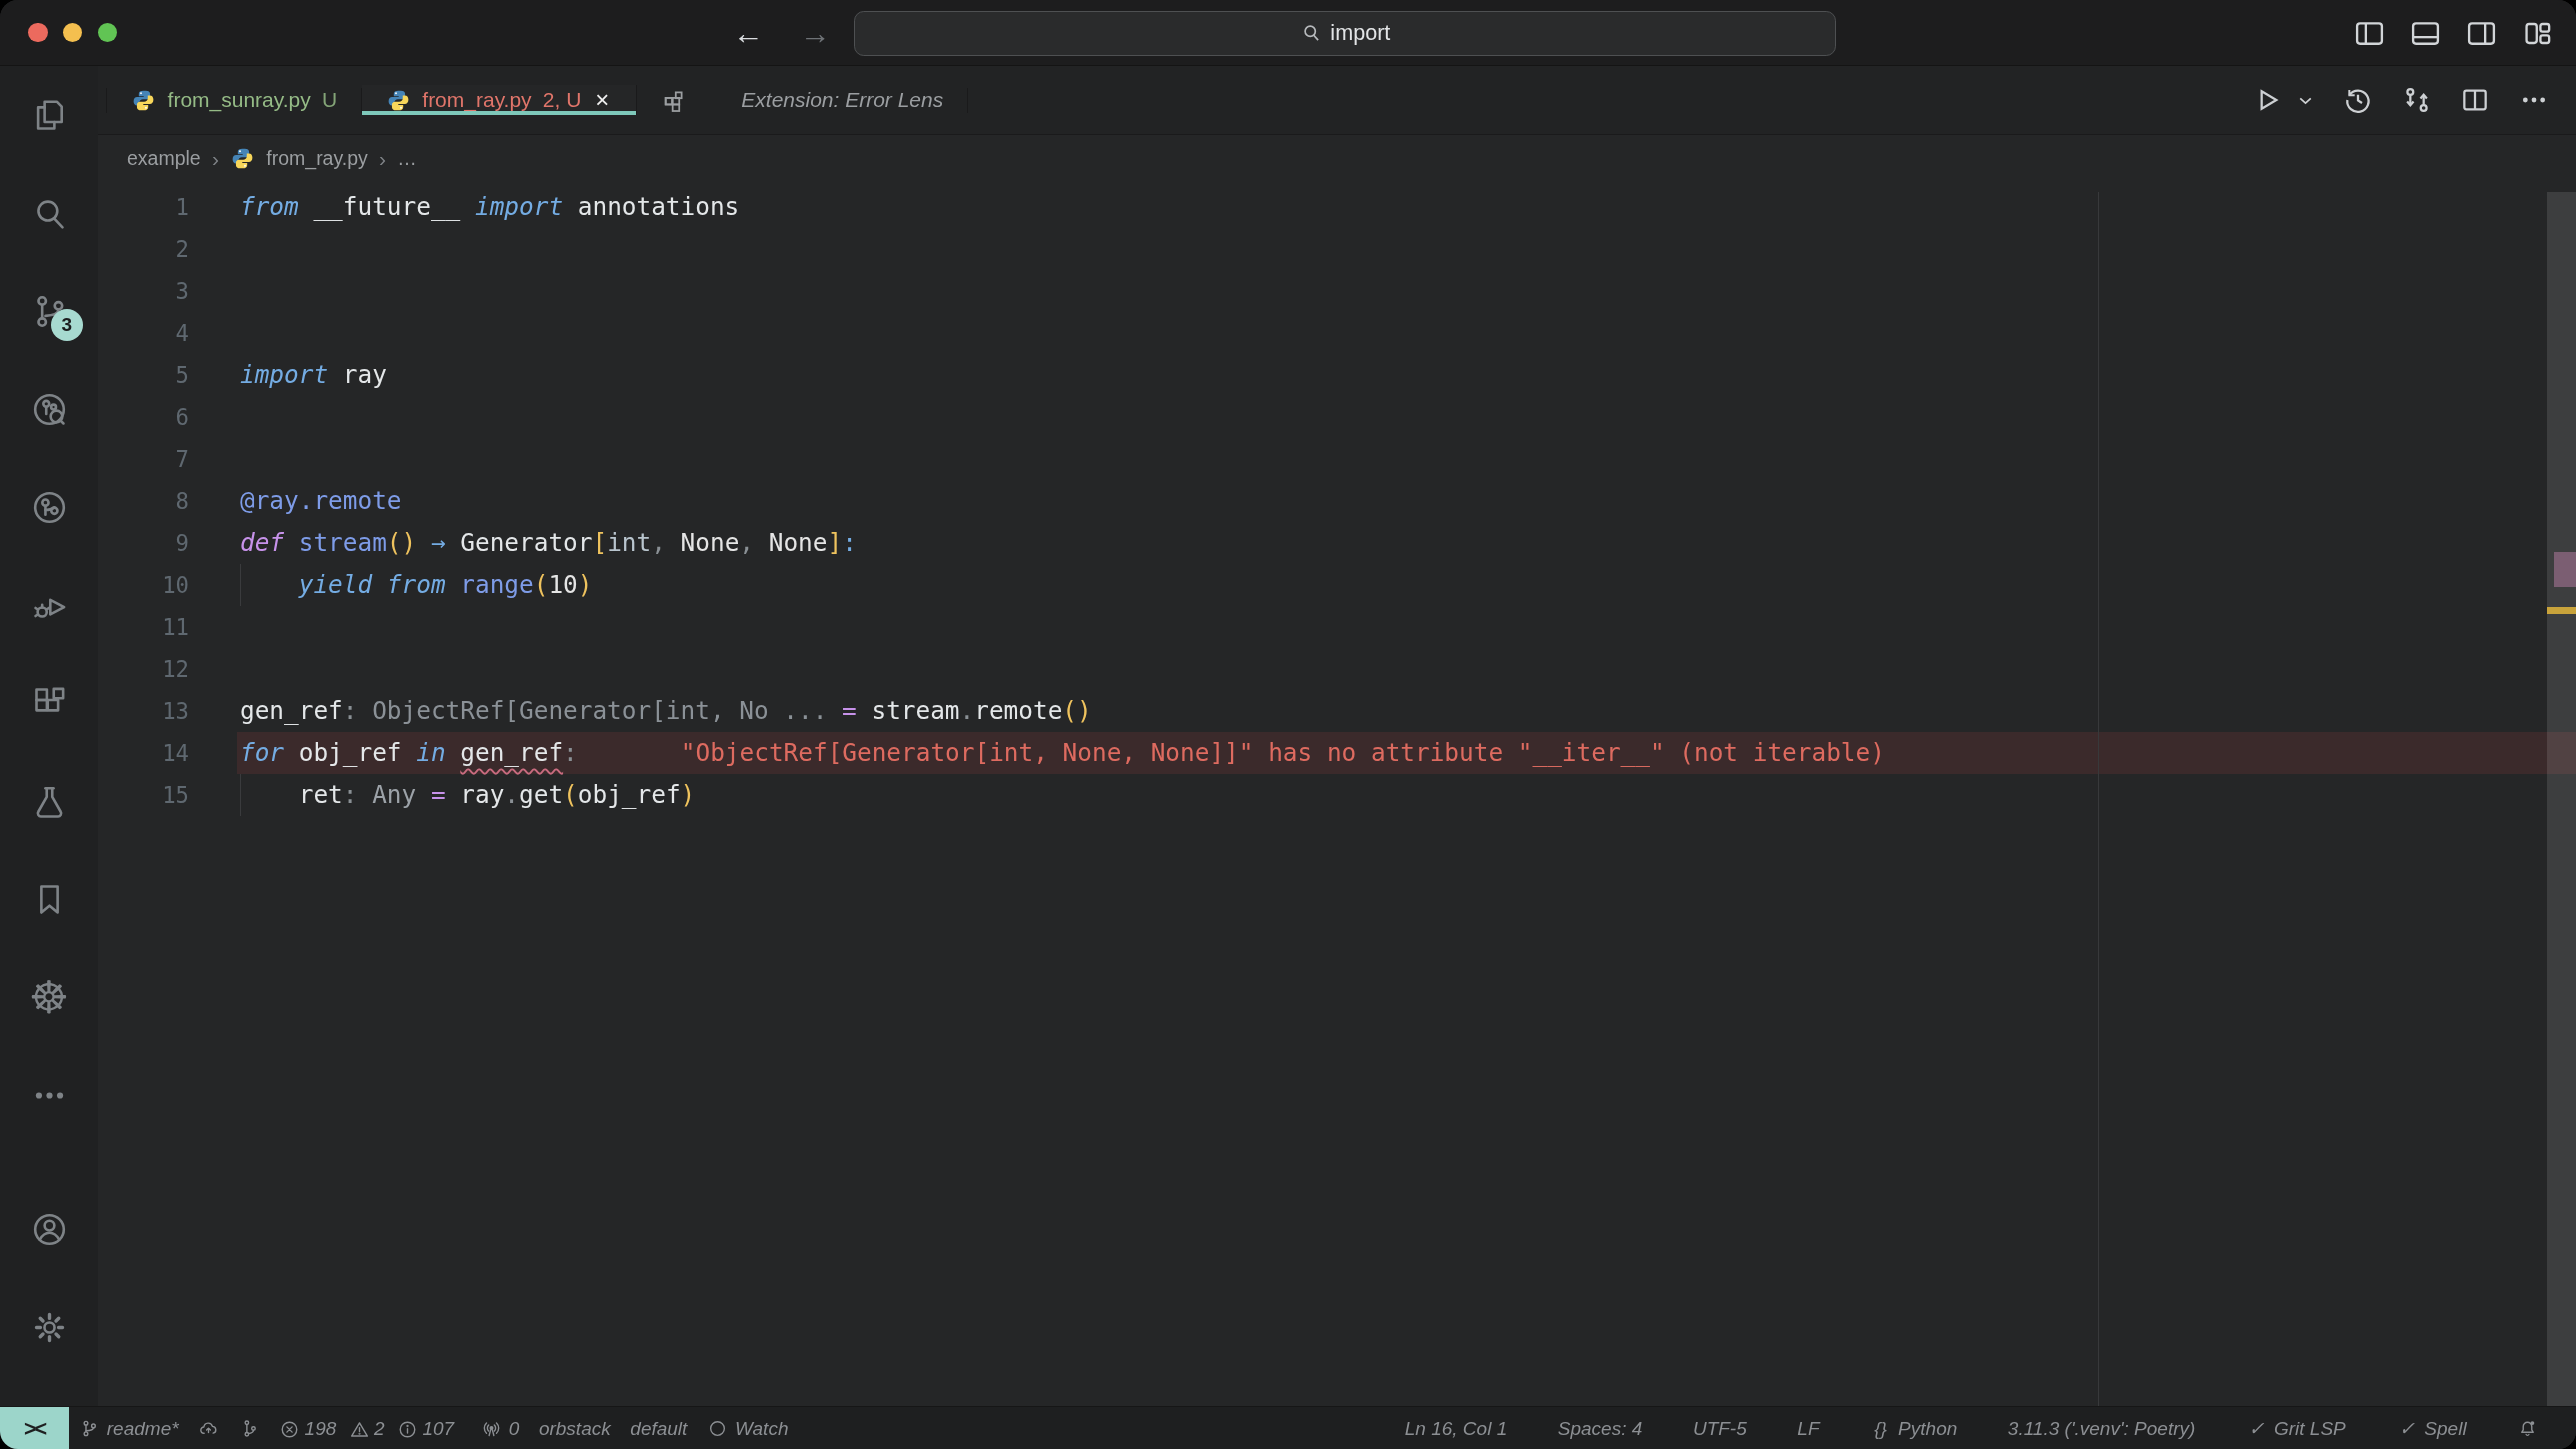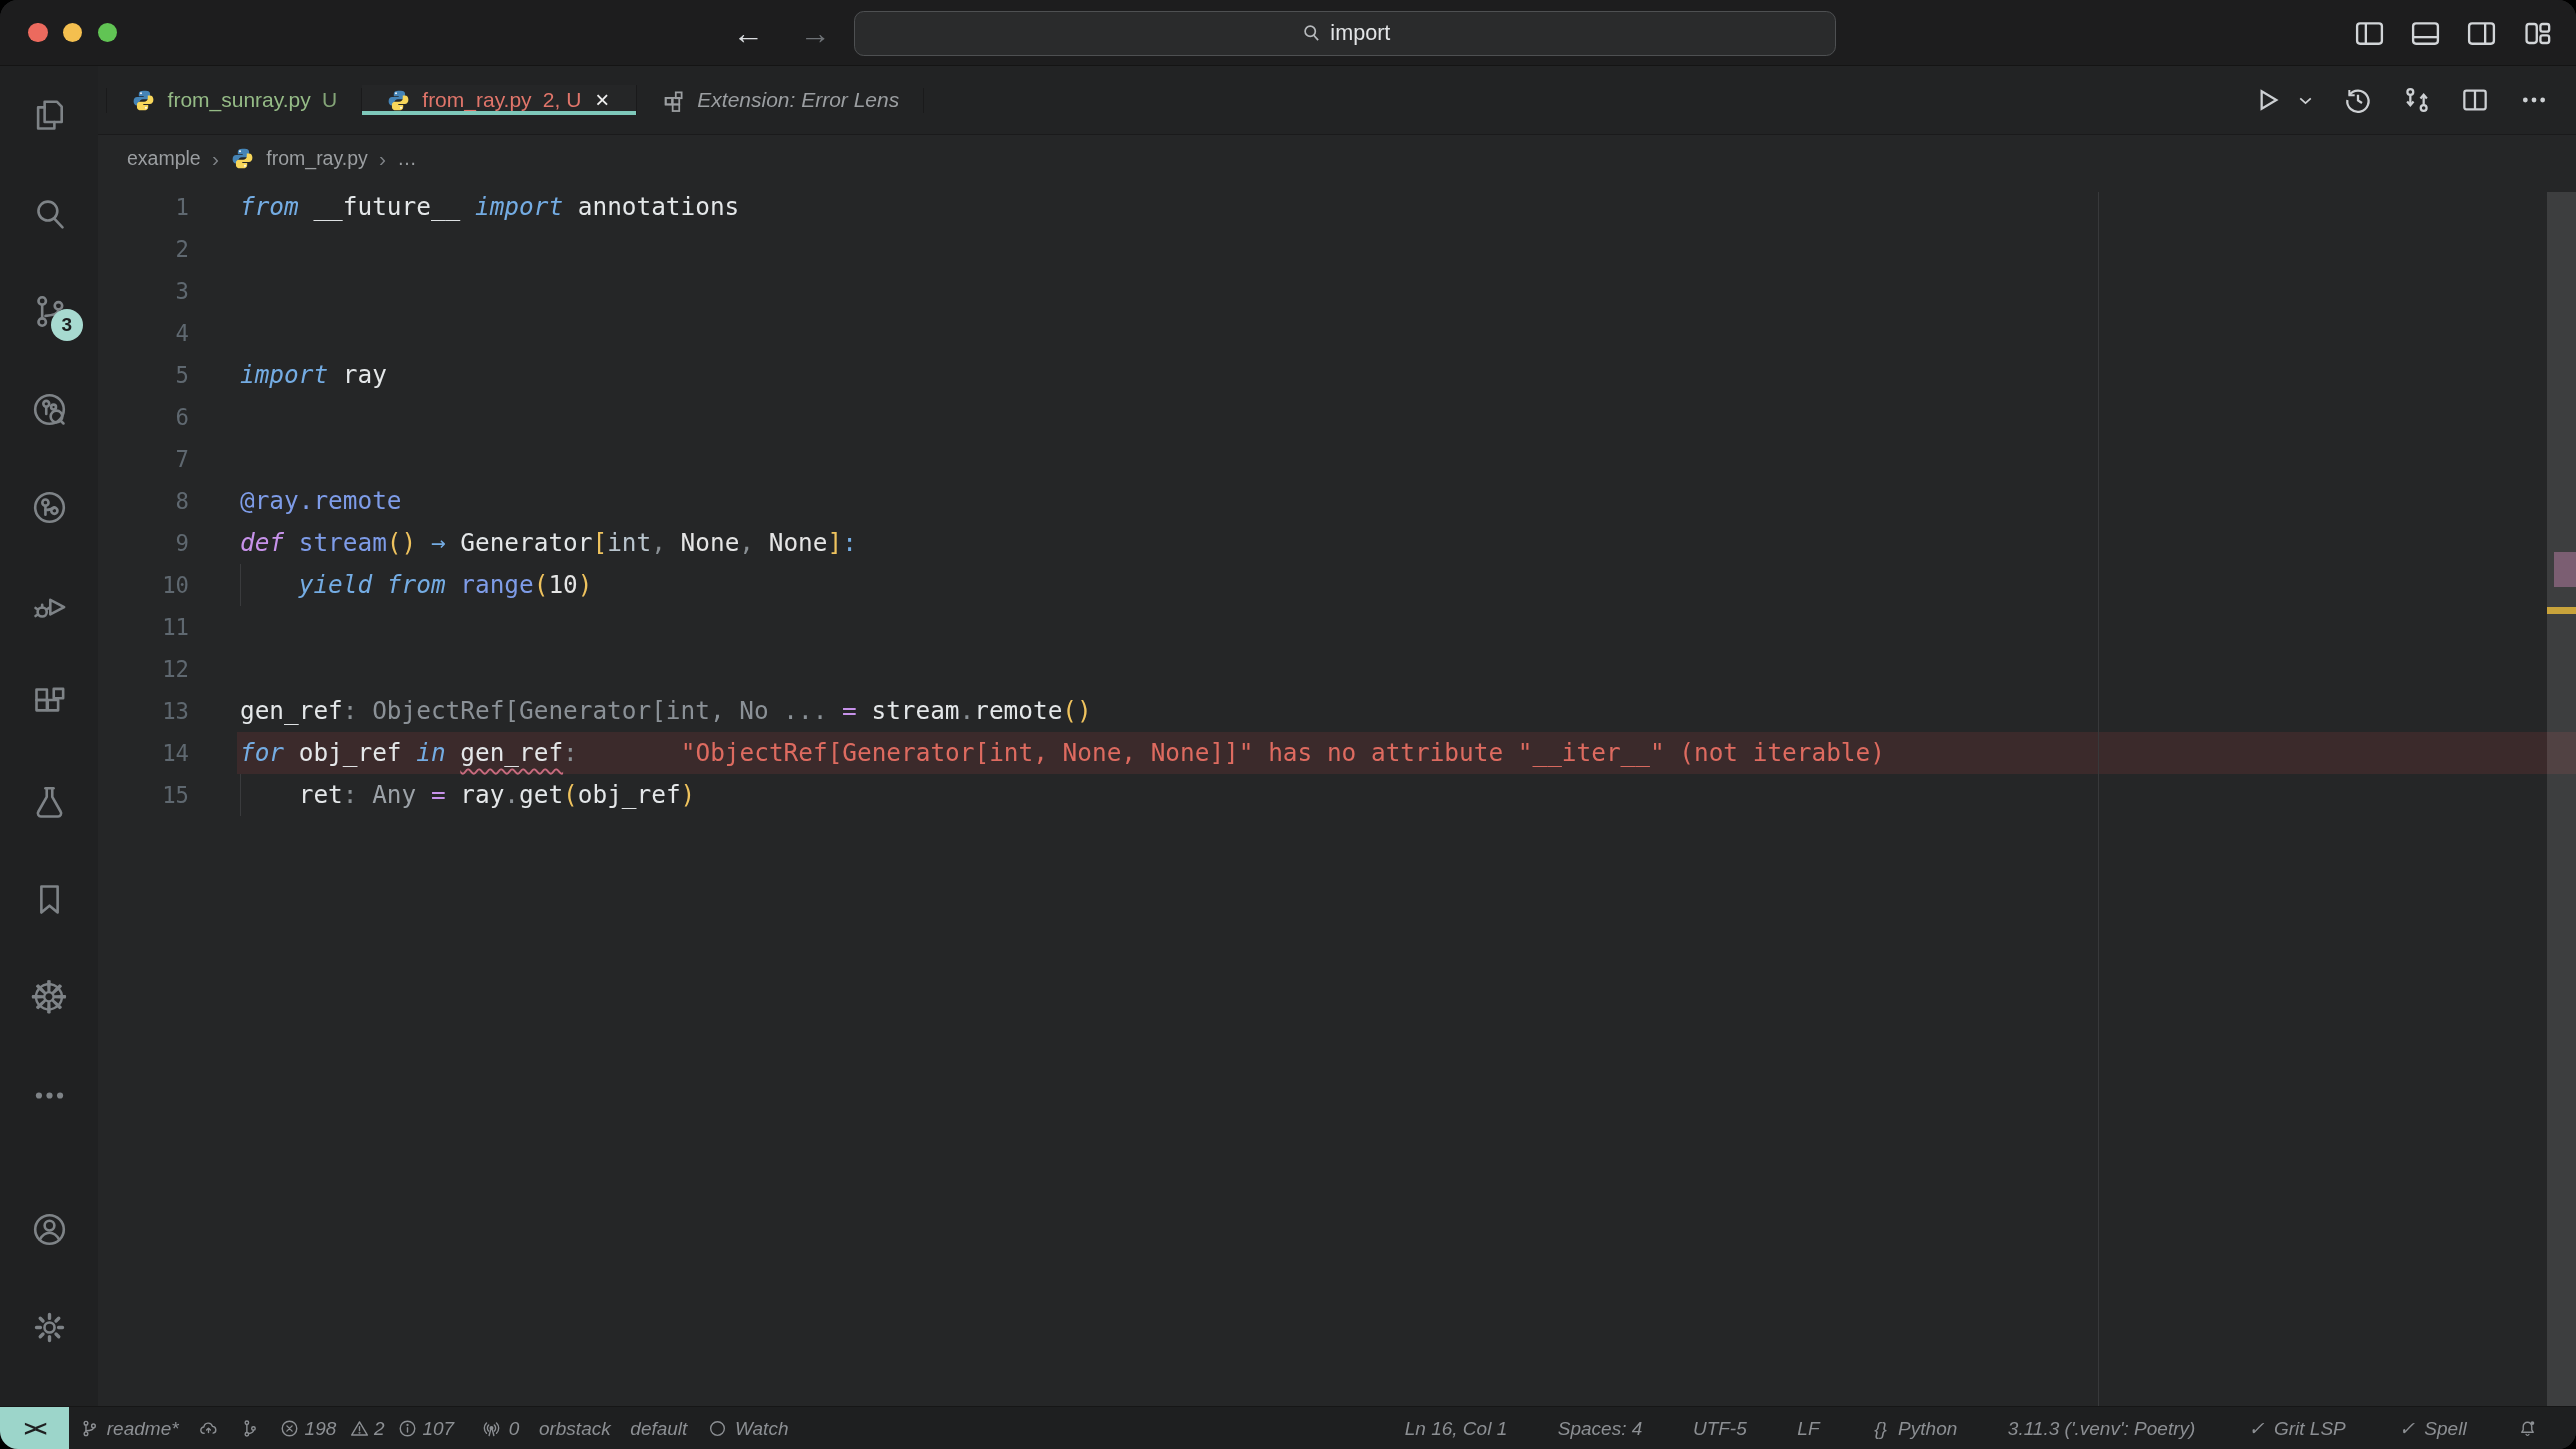--- a/index.html
+++ b/index.html
@@ -38,21 +38,21 @@
   .tabbar{height:69px;background:#222324;display:flex;align-items:center;border-bottom:0.7px solid #1A1A1B;}
   .tab{display:flex;align-items:center;gap:11.2px;padding:0 24px;font-size:21px;position:relative;
     border-right:0.7px solid #1A1A1B;}
   .tab:first-child{border-left:0.7px solid #1A1A1B;margin-left:8.4px;}
   .tab .pyicon,.breadcrumb .pyicon{width:25px;height:25px;flex-shrink:0;}
   .tab.active{background:#252627;}
   .tab.active::after{content:"";position:absolute;left:0;right:0;bottom:0;height:3.5px;background:#7EC8BA;}
   .tab .label.green{color:#95BB86;}
   .tab .badge.green{color:#95BB86;opacity:.85;}
   .tab .label.red,.tab .badge.red{color:#E0756A;}
-  .tab .label.preview{color:#9B9EA1;font-style:italic;}
+  .tab .label.preview{color:#9B9EA1;font-style:italic;margin-left:44px;}
   .tab .close{color:#EFEFEF;font-size:24px;line-height:1;padding:2.8px;}
   .tab .ext-ic{width:25px;height:25px;color:#9B9EA1;}
   .tab-actions{margin-left:auto;display:flex;align-items:center;gap:26.5px;padding-right:26.5px;color:#CDD0D3;}
   .tab-actions .ic{width:32px;height:32px;}
   .tab-actions .ic.small{width:21px;height:21px;margin-left:-15.4px;}
   .breadcrumb{height:47px;background:#252627;display:flex;align-items:center;padding-left:29px;gap:11.2px;
     font-size:19.5px;color:#9B9EA1;}
   .breadcrumb .sep{font-size:21px;color:#7E8286;}
   
   .editor{position:relative;flex:1;background:#252627;overflow:hidden;}
@@ -88,21 +88,21 @@
   
   .statusbar{height:44px;background:#1E1F20;border-top:0.7px solid #161616;display:flex;align-items:center;
     color:#8C8F93;font-size:19px;}
   .sb-left{display:flex;align-items:center;height:100%;}
   .sb-right{margin-left:auto;display:flex;align-items:center;gap:31px;height:100%;padding-right:28px;}
   .sb-item{display:flex;align-items:center;gap:7px;height:100%;padding:0 9.8px;font-style:italic;}
   .sb-item .ic{width:21px;height:21px;display:flex;align-items:center;justify-content:center;}
   .sb-remote{background:#9CD5CA;color:#1E1F20;width:69px;height:100%;display:flex;align-items:center;
     justify-content:center;font-weight:700;font-size:21.6px;letter-spacing:-2.1px;border-bottom-left-radius:17px;}
   .sb-parts{display:flex;align-items:center;gap:5.6px;}
-  .sb-parts .grp{display:flex;align-items:center;gap:4.2px;margin-right:7px;}
+  .sb-parts .grp{display:flex;align-items:flex-end;gap:4.2px;margin-right:7px;}
   .txt-ic{font-size:19px;}
 </style>
 </head>
 <body>
 
 <div class="window">
 
   <div class="titlebar">
     <div class="traffic">
       <div class="tl" style="background:#EC6A5E"></div>

